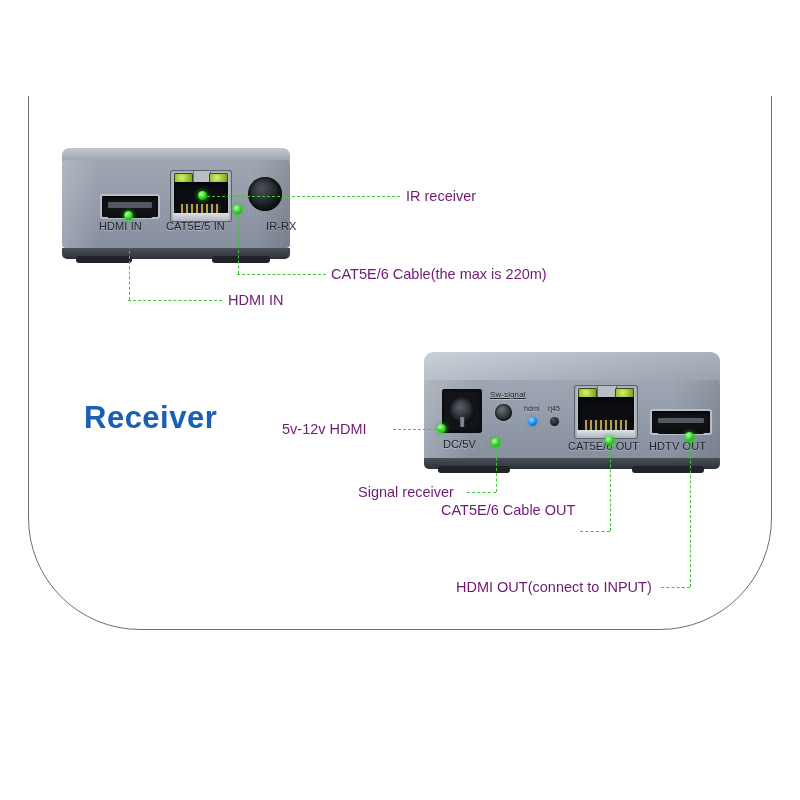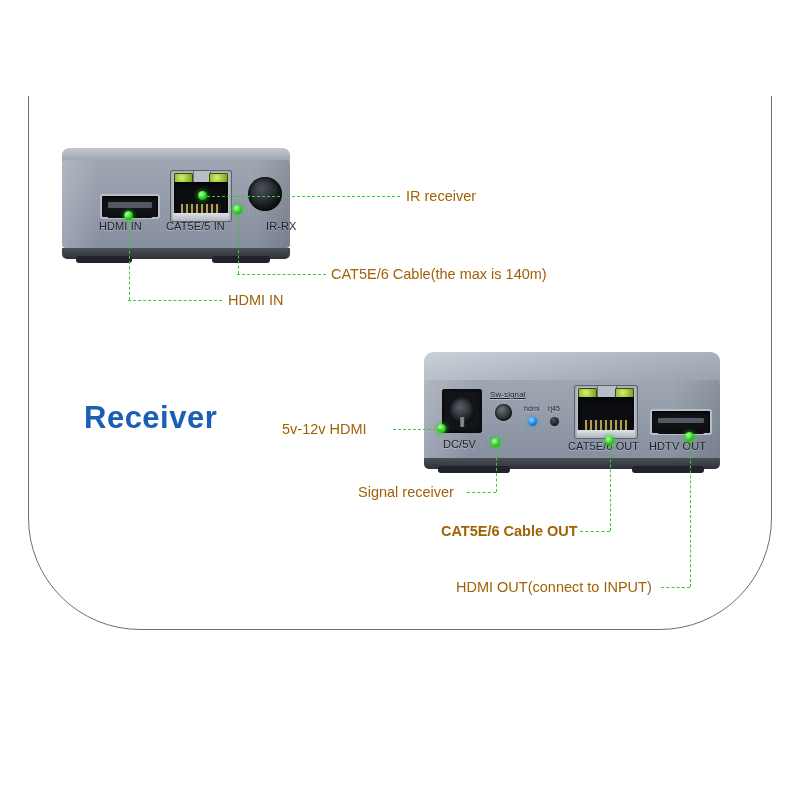--- a/index.html
+++ b/index.html
@@ -125,21 +125,21 @@
 
   
   .dot{
     position:absolute;width:9px;height:9px;border-radius:50%;
     background:radial-gradient(circle at 36% 32%,#baffad,#22d512 55%,#13980a);
     box-shadow:0 0 5px rgba(34,213,18,.95);
   }
   .gline-h{position:absolute;height:0;border-top:1.4px dashed #3ec93a;}
   .gline-v{position:absolute;width:0;border-left:1.4px dashed #3ec93a;}
   .anno{
-    position:absolute;color:#a16207;font-size:14.5px;white-space:nowrap;
+    position:absolute;color:#701a75;font-size:14.5px;white-space:nowrap;
     font-family:"Liberation Sans",sans-serif;
     text-align:center;
   }
 
   #receiver-title{
     position:absolute;left:84px;top:400px;
     font-size:31px;font-weight:bold;color:#1a5fb4;letter-spacing:.5px;
     font-family:"Liberation Sans",sans-serif;
   }
 </style>
@@ -181,21 +181,21 @@
   <span class="silk" style="left:184px;top:72px;margin-left:20px;">IR-RX</span>
 </div>
 
 <div class="dot" style="left:198px;top:191px;"></div>
 <div class="gline-h" style="left:207px;top:196px;width:193px;"></div>
 <span class="anno" style="left:406px;top:188px;">IR receiver</span>
 
 <div class="dot" style="left:233px;top:205px;"></div>
 <div class="gline-v" style="left:237.5px;top:214px;height:60px;"></div>
 <div class="gline-h" style="left:237px;top:274px;width:89px;"></div>
-<span class="anno" style="left:331px;top:266px;">CAT5E/6 Cable(the max is 140m)</span>
+<span class="anno" style="left:331px;top:266px;">CAT5E/6 Cable(the max is 220m)</span>
 
 <div class="dot" style="left:124px;top:211px;"></div>
 <div class="gline-v" style="left:128.5px;top:220px;height:80px;"></div>
 <div class="gline-h" style="left:128px;top:300px;width:94px;"></div>
 <span class="anno" style="left:228px;top:292px;">HDMI IN</span>
 
 <div id="receiver-title">Receiver</div>
 
 <div class="device" id="bottom-device" style="left:424px;top:352px;width:296px;height:126px;">
 
@@ -245,18 +245,18 @@
 <span class="anno" style="left:282px;top:421px;">5v-12v HDMI</span>
 
 <div class="dot" style="left:491px;top:438px;"></div>
 <div class="gline-v" style="left:495.5px;top:447px;height:45px;"></div>
 <div class="gline-h" style="left:467px;top:492px;width:29px;"></div>
 <span class="anno" style="left:358px;top:484px;">Signal receiver</span>
 
 <div class="dot" style="left:605px;top:436px;"></div>
 <div class="gline-v" style="left:609.5px;top:445px;height:86px;"></div>
 <div class="gline-h" style="left:580px;top:531px;width:30px;"></div>
-<span class="anno" style="left:441px;top:523px;font-weight:bold;">CAT5E/6 Cable OUT</span>
+<span class="anno" style="left:441px;top:502px;">CAT5E/6 Cable OUT</span>
 
 <div class="dot" style="left:685px;top:432px;"></div>
 <div class="gline-v" style="left:689.5px;top:441px;height:146px;"></div>
 <div class="gline-h" style="left:661px;top:587px;width:29px;"></div>
 <span class="anno" style="left:456px;top:579px;">HDMI OUT(connect to INPUT)</span>
 
 </body></html>

